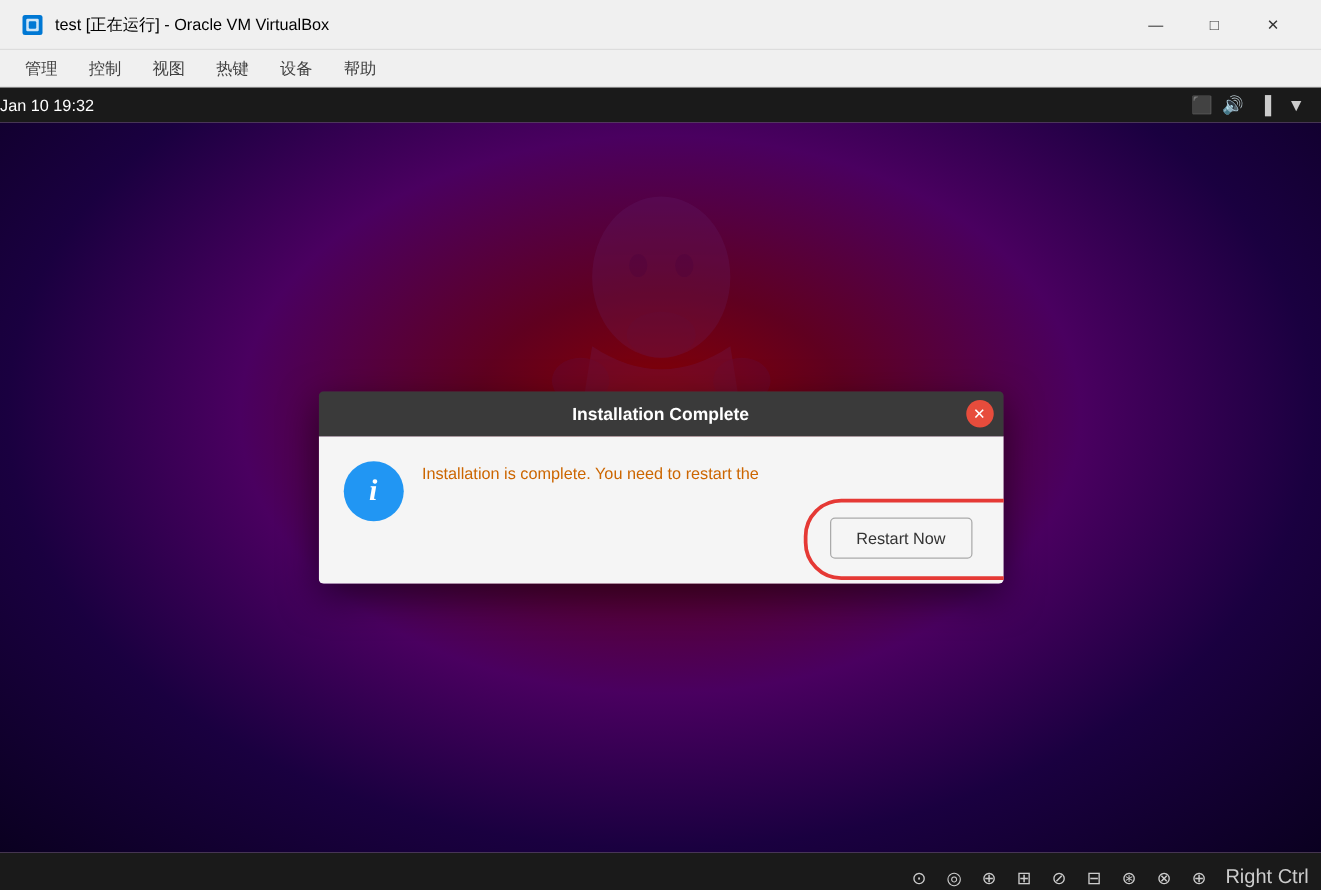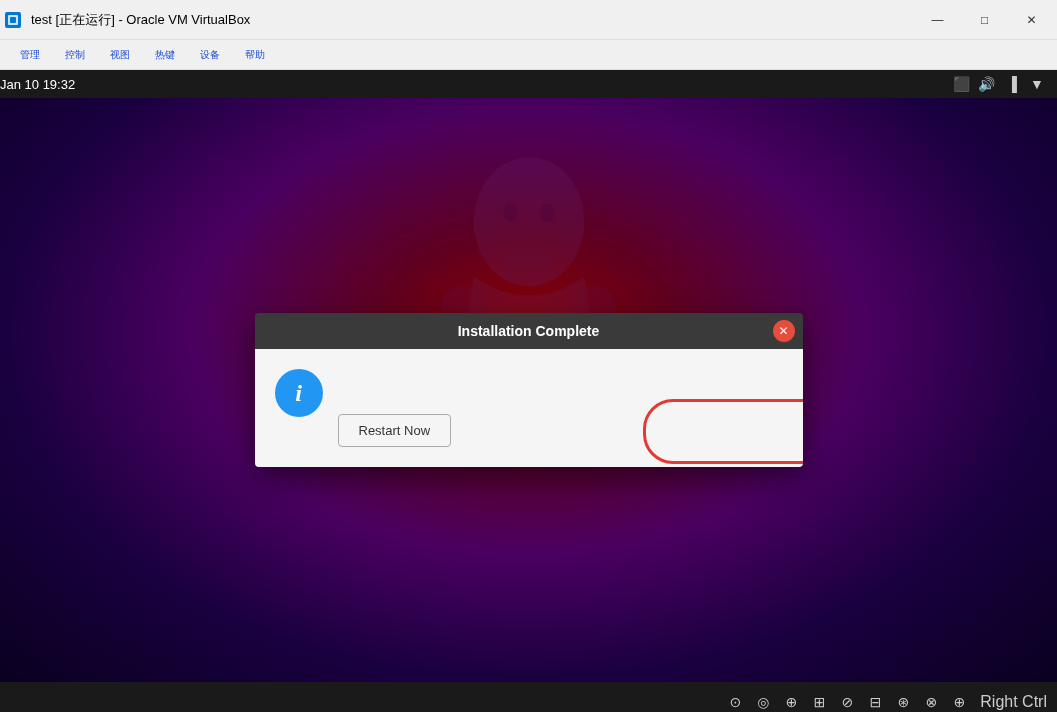--- a/index.html
+++ b/index.html
@@ -4,21 +4,21 @@
   <style>
     * { margin: 0; padding: 0; box-sizing: border-box; }
     body { width: 1057px; height: 712px; overflow: hidden; font-family: 'Segoe UI', Arial, sans-serif; background: #f0f0f0; }
 
     
     .title-bar {
       background: #f0f0f0;
       height: 40px;
       display: flex;
       align-items: center;
-      padding: 0 3px;
+      padding: 0 16px;
       border-bottom: 1px solid #ddd;
       user-select: none;
     }
     .title-bar-icon {
       width: 20px;
       height: 20px;
       margin-right: 8px;
       display: flex;
       align-items: center;
       justify-content: center;
@@ -50,22 +50,22 @@
       background: #f0f0f0;
       height: 30px;
       display: flex;
       align-items: center;
       padding: 0 10px;
       border-bottom: 1px solid #ddd;
       gap: 5px;
     }
     .menu-item {
       padding: 4px 10px;
-      font-size: 10px;
-      color: #1d4ed8;
+      font-size: 13px;
+      color: #404040;
       cursor: pointer;
       border-radius: 3px;
     }
 
     
     .vm-status-bar {
       background: #1a1a1a;
       height: 28px;
       display: flex;
       align-items: center;
@@ -194,21 +194,21 @@
 
     .dialog-message {
       font-size: 13px;
       color: #333;
       line-height: 1.5;
       margin-bottom: 20px;
     }
 
     .dialog-actions {
       display: flex;
-      justify-content: flex-start;
+      justify-content: flex-end;
       padding-top: 5px;
     }
 
     .restart-btn {
       padding: 8px 20px;
       background: #f5f5f5;
       border: 1px solid #aaa;
       border-radius: 4px;
       font-size: 13px;
       color: #333;
@@ -315,21 +315,21 @@
         <span class="dialog-title">Installation Complete</span>
         <button class="dialog-close">✕</button>
       </div>
 
       <div class="dialog-body">
         <div class="dialog-icon">
           <span>i</span>
         </div>
         <div class="dialog-content">
           <div class="dialog-message">
-            <br>
+            <span style="color:#cc6600;">Installation is complete. You need to restart the</span><br>
           </div>
           <div class="dialog-actions" style="position:relative;">
             <button class="restart-btn">Restart Now</button>
             <div class="btn-highlight"></div>
           </div>
         </div>
       </div>
     </div>
   </div>
 </div>

